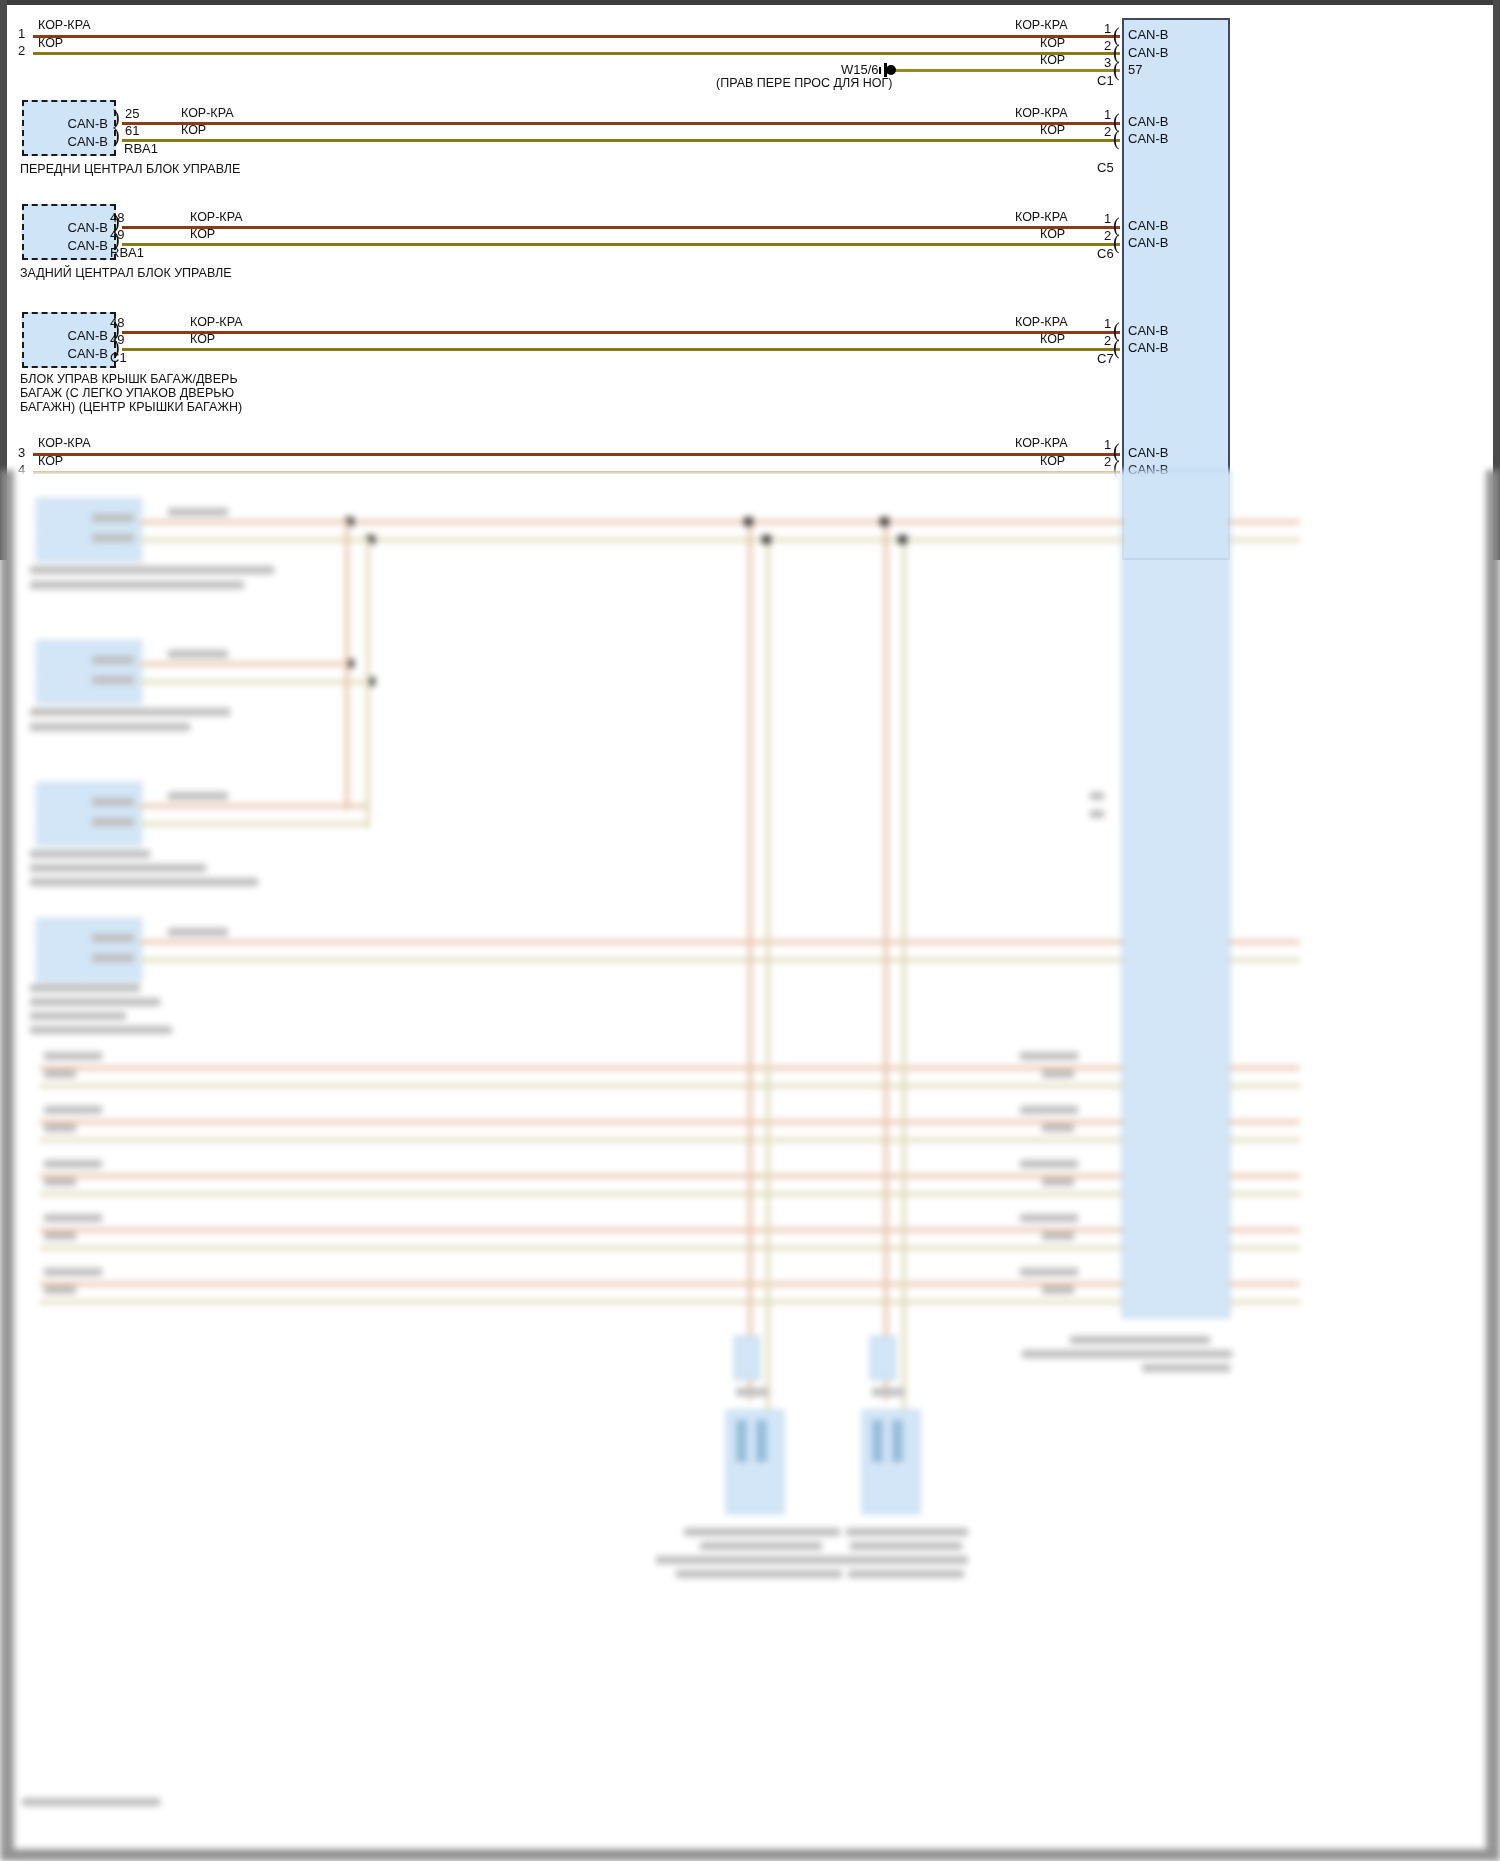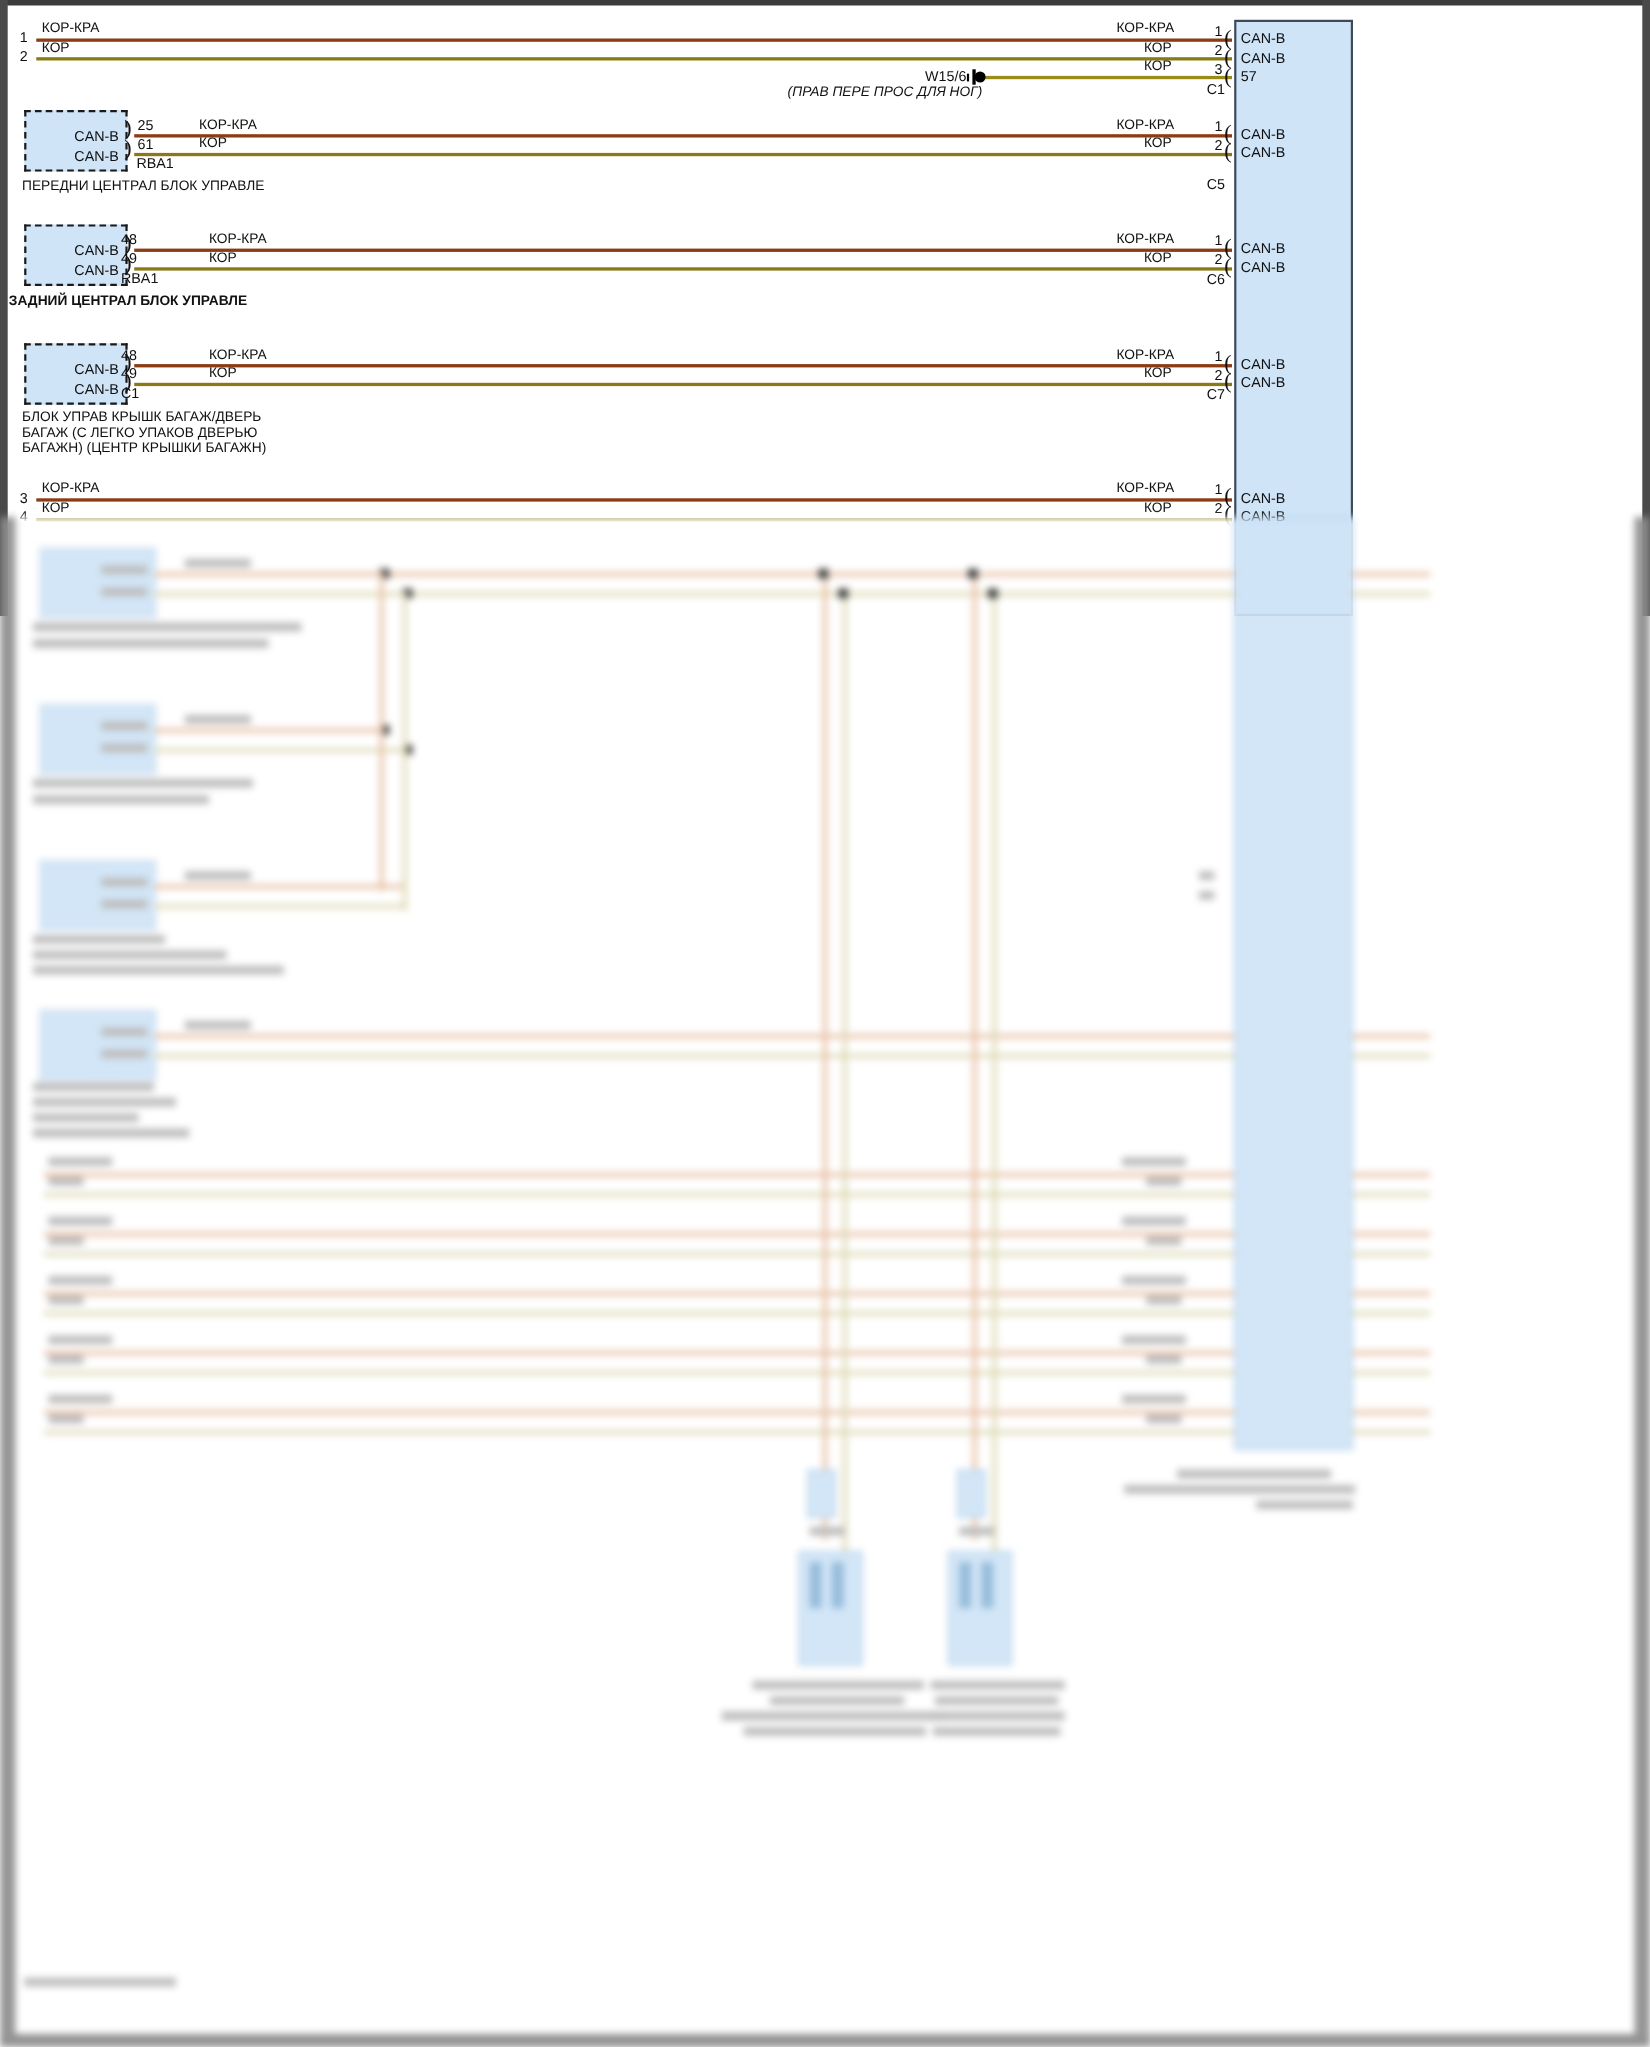--- a/index.html
+++ b/index.html
@@ -247,21 +247,21 @@
 
     <div class="wlabel" style="left:1015px; top:19px;">КОР-КРА</div>
     <div class="wlabel" style="left:1040px; top:37px;">КОР</div>
 
     <div class="wlabel" style="left:1040px; top:54px;">КОР</div>
     <div class="wire olive2" style="left:893px; top:69px; width:227px;"></div>
     <div class="splice-name" style="left:841px; top:62px;">W15/6</div>
     <div class="splice-tick" style="left:879px; top:67px;"></div>
     <div class="splice-bar" style="left:884px; top:63px;"></div>
     <div class="splice-dot" style="left:886px; top:65px;"></div>
-    <div class="splice-sub" style="left:716px; top:76px;font-style:italic;">(ПРАВ ПЕРЕ ПРОС ДЛЯ НОГ)</div>
+    <div class="splice-sub" style="left:716px; top:76px;">(ПРАВ ПЕРЕ ПРОС ДЛЯ НОГ)</div>
 
     <div class="module" style="left:22px; top:100px; width:94px; height:56px;">
       <div class="mlabel" style="top:14px;">CAN-B</div>
       <div class="mlabel" style="top:32px;">CAN-B</div>
     </div>
     <div class="arc" style="left:113px; top:107px;">)</div>
     <div class="arc" style="left:113px; top:125px;">)</div>
     <div class="pinnum" style="left:125px; top:107px;">25</div>
     <div class="pinnum" style="left:125px; top:124px;">61</div>
     <div class="conn-tag" style="left:124px; top:141px;">RBA1</div>
@@ -287,21 +287,21 @@
     <div class="conn-tag" style="left:110px; top:245px;">RBA1</div>
 
     <div class="wlabel" style="left:190px; top:211px;">КОР-КРА</div>
     <div class="wire brown" style="left:122px; top:226px; width:998px;"></div>
     <div class="wlabel" style="left:190px; top:228px;">КОР</div>
     <div class="wire olive" style="left:122px; top:243px; width:998px;"></div>
 
     <div class="wlabel" style="left:1015px; top:211px;">КОР-КРА</div>
     <div class="wlabel" style="left:1040px; top:228px;">КОР</div>
 
-    <div class="module-caption" style="left:8px; top:266px;font-weight:bold;">ЗАДНИЙ ЦЕНТРАЛ БЛОК УПРАВЛЕ</div>
+    <div class="module-caption" style="left:20px; top:266px;">ЗАДНИЙ ЦЕНТРАЛ БЛОК УПРАВЛЕ</div>
 
     <div class="module" style="left:22px; top:312px; width:94px; height:56px;">
       <div class="mlabel" style="top:14px;">CAN-B</div>
       <div class="mlabel" style="top:32px;">CAN-B</div>
     </div>
     <div class="arc" style="left:113px; top:319px;">)</div>
     <div class="arc" style="left:113px; top:337px;">)</div>
     <div class="pinnum" style="left:110px; top:316px;">48</div>
     <div class="pinnum" style="left:110px; top:333px;">49</div>
     <div class="conn-tag" style="left:110px; top:350px;">C1</div>

